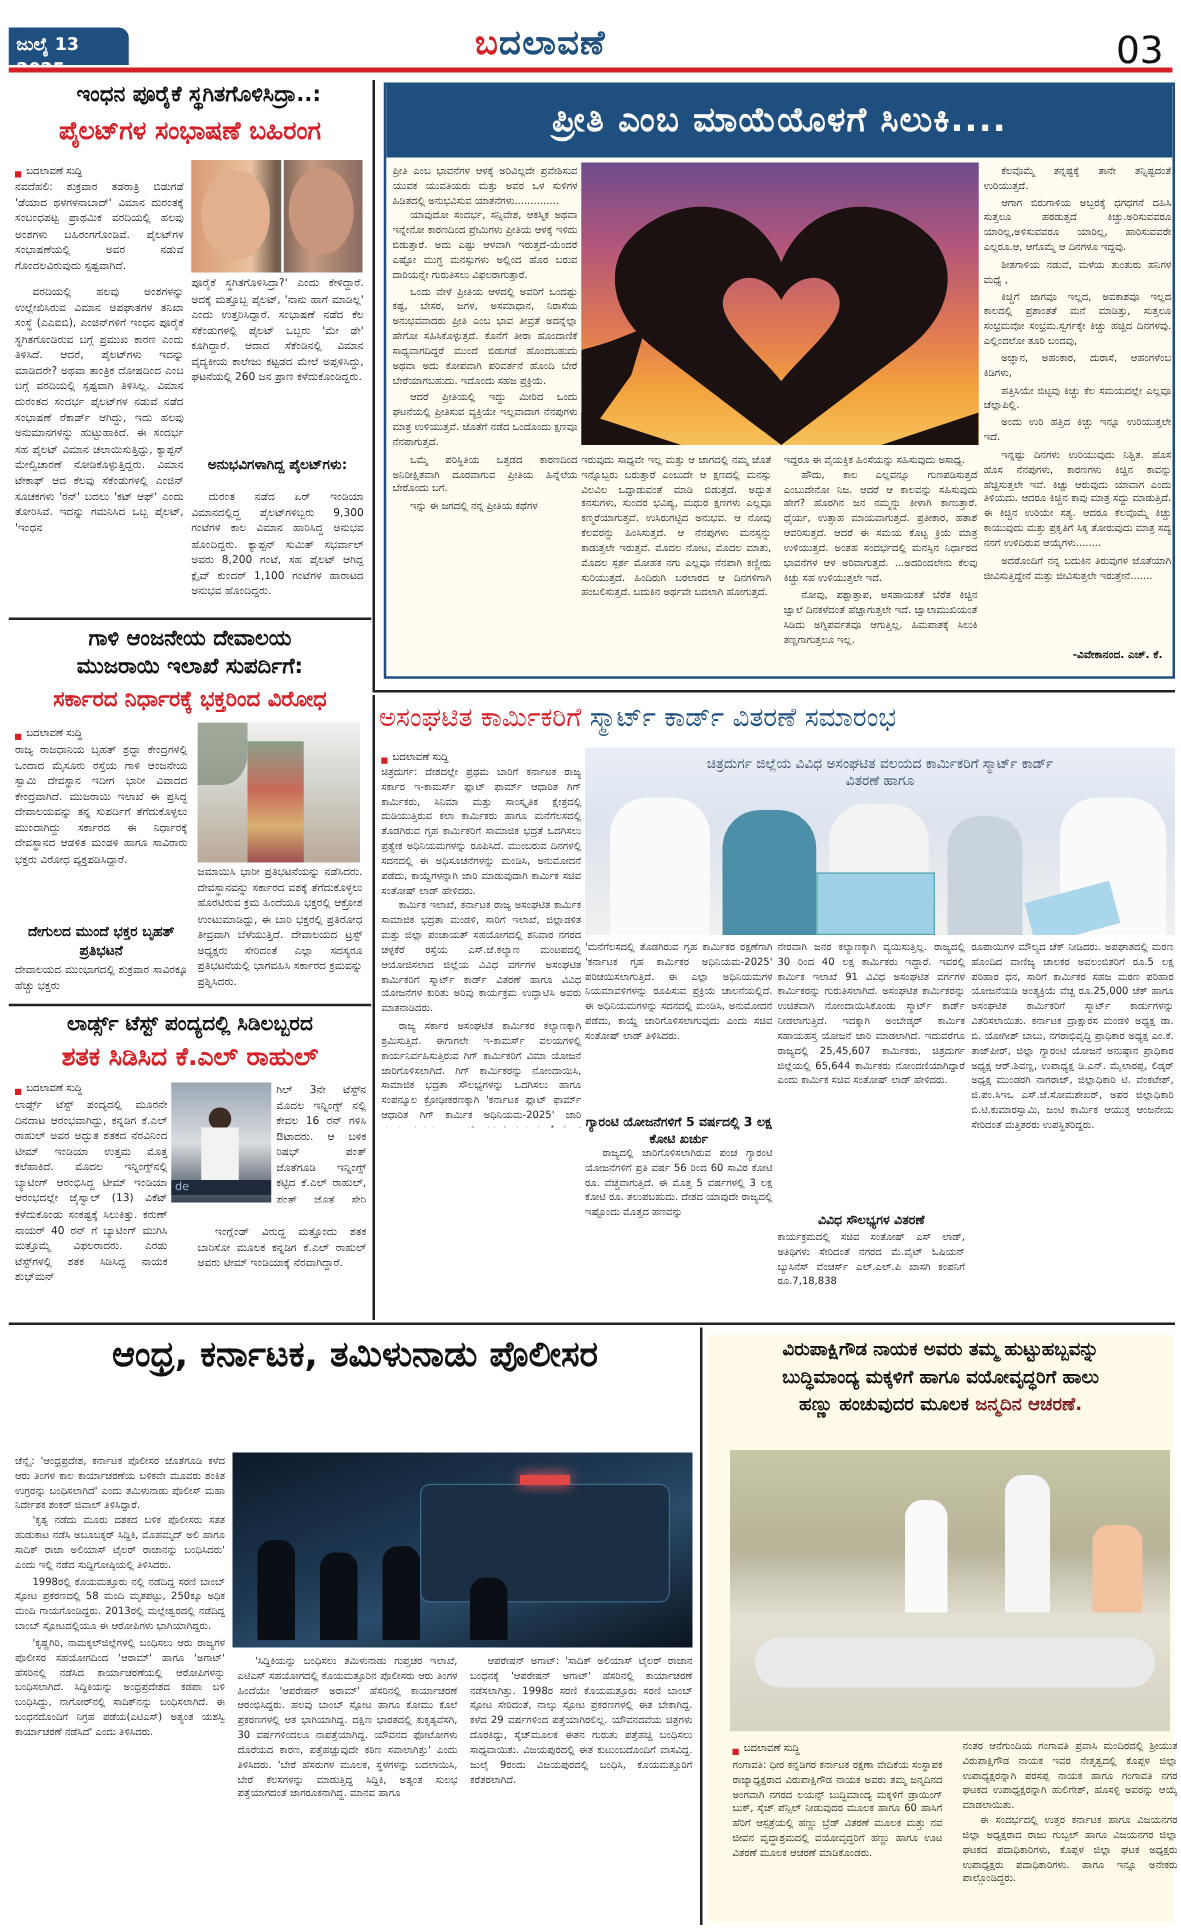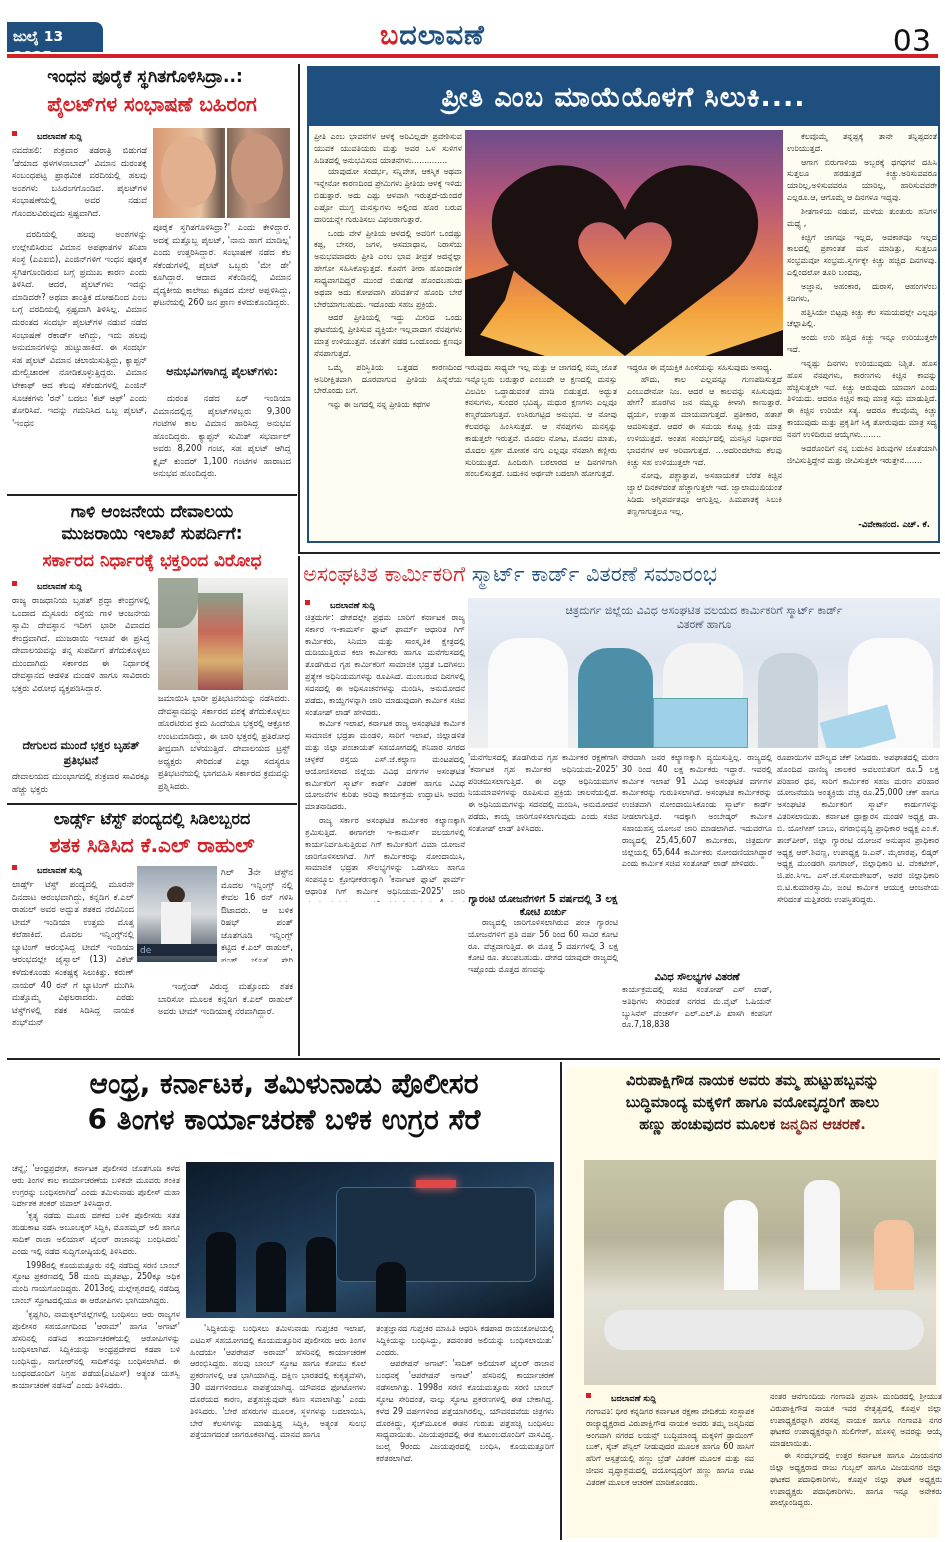--- a/index.html
+++ b/index.html
@@ -8,21 +8,21 @@
 .masthead{position:absolute;left:0;top:0;width:945px;height:64px}
 .datebox{position:absolute;left:7px;top:22px;width:96px;height:30px;background:#1f4f7e;color:#fff;font-size:14px;font-weight:bold;padding:5px 0 0 6px;border-radius:0 8px 0 0}
 .paper-name{position:absolute;left:380px;top:16px;font-size:27px;font-weight:bold;color:#1f4f7e;letter-spacing:1px}
 .paper-name .first{color:#d42027}
 .pageno{position:absolute;right:14px;top:20px;font-size:30px;color:#111}
 .redline{position:absolute;left:7px;top:54px;width:931px;height:4px;background:#d42027}
 .vrule{position:absolute;width:2px;background:#222}
 .hrule{position:absolute;height:2px;background:#222}
 .hl-black{font-weight:bold;color:#111;text-align:center}
 .hl-red{font-weight:bold;color:#d42027;text-align:center}
-.byline{font-size:8px;font-weight:bold;color:#111;display:flex;align-items:flex-start;gap:20px}
+.byline{font-size:8px;font-weight:normal;color:#111;display:flex;align-items:flex-end;gap:4px}
 .byline .sq{width:5px;height:5px;background:#d42027}
 .body-text{font-size:8.5px;line-height:1.48;text-align:justify;color:#222}
 .body-text p{text-indent:14px;margin-bottom:2px}
 .subhead{font-weight:bold;font-size:13px;text-align:center;color:#111;margin:4px 0 2px}
 .photo{position:absolute;overflow:hidden}
 .love-box{position:absolute;left:307px;top:66px;width:633px;height:477px;background:#fffdf2;border:2px solid #1f4f7e}
 .love-title{background:#1f4f7e;color:#fff;font-size:27px;font-weight:bold;text-align:center;height:58px;line-height:58px;letter-spacing:1px}
 .bday-box{position:absolute;left:566px;top:1068px;width:373px;height:470px;background:#fffbe8}
 </style>
 </head>
@@ -37,21 +37,21 @@
 
 <div class="vrule" style="left:298px;top:64px;height:490px"></div>
 <div class="vrule" style="left:298px;top:556px;height:500px"></div>
 <div class="vrule" style="left:560px;top:1062px;height:478px"></div>
 <div class="hrule" style="left:7px;top:494px;width:290px"></div>
 <div class="hrule" style="left:7px;top:803px;width:290px"></div>
 <div class="hrule" style="left:300px;top:552px;width:640px"></div>
 <div class="hrule" style="left:7px;top:1058px;width:933px"></div>
 
 <section>
-  <div class="abs hl-black" style="left:1px;top:64px;width:288px;font-size:17px">ಇಂಧನ ಪೂರೈಕೆ ಸ್ಥಗಿತಗೊಳಿಸಿದ್ರಾ..:</div>
+  <div class="abs hl-black" style="left:15px;top:64px;width:288px;font-size:17px">ಇಂಧನ ಪೂರೈಕೆ ಸ್ಥಗಿತಗೊಳಿಸಿದ್ರಾ..:</div>
   <div class="abs hl-red" style="left:8px;top:90px;width:288px;font-size:20px">ಪೈಲಟ್‌ಗಳ ಸಂಭಾಷಣೆ ಬಹಿರಂಗ</div>
   <div class="abs byline" style="left:12px;top:131px">
       <span class="sq"></span>
       <span>ಬದಲಾವಣೆ ಸುದ್ದಿ</span>
     </div>
   <div class="abs body-text" style="left:12px;top:144px;width:135px;height:80px;overflow:hidden">ನವದೆಹಲಿ: ಶುಕ್ರವಾರ ತಡರಾತ್ರಿ ಬಿಡುಗಡೆ 'ಡೆಯಾದ ಥಳಗಳನಾಬಾದ್' ವಿಮಾನ ದುರಂತಕ್ಕೆ ಸಂಬಂಧಪಟ್ಟ ಪ್ರಾಥಮಿಕ ವರದಿಯಲ್ಲಿ ಹಲವು ಅಂಶಗಳು ಬಹಿರಂಗಗೊಂಡಿವೆ. ಪೈಲಟ್‌ಗಳ ಸಂಭಾಷಣೆಯಲ್ಲಿ ಅವರ ನಡುವೆ ಗೊಂದಲವಿರುವುದು ಸ್ಪಷ್ಟವಾಗಿದೆ.</div>
   <div class="photo" style="left:153px;top:128px;width:137px;height:90px;background:linear-gradient(90deg,#d99a74 0%,#e9c2a0 35%,#6f5a4e 50%,#c69a82 70%,#8b6b5f 100%)">
     <div style="position:absolute;left:8px;top:8px;width:55px;height:72px;border-radius:50%;background:#e3b08f"></div>
     <div style="position:absolute;left:78px;top:6px;width:52px;height:70px;border-radius:50%;background:#c8967c"></div>
     <div style="position:absolute;left:72px;top:0;width:2px;height:90px;background:#fff"></div>
@@ -173,41 +173,39 @@
     </div>
   <div class="abs body-text" style="left:622px;top:752px;width:150px;height:215px;overflow:hidden;font-size:8px">ನೇರವಾಗಿ ಜನರ ಕಲ್ಯಾಣಕ್ಕಾಗಿ ವ್ಯಯಿಸುತ್ತಿಲ್ಲ. ರಾಜ್ಯದಲ್ಲಿ 30 ರಿಂದ 40 ಲಕ್ಷ ಕಾರ್ಮಿಕರು ಇದ್ದಾರೆ. ಇವರಲ್ಲಿ ಕಾರ್ಮಿಕ ಇಲಾಖೆ 91 ವಿವಿಧ ಅಸಂಘಟಿತ ವರ್ಗಗಳ ಕಾರ್ಮಿಕರನ್ನು ಗುರುತಿಸಲಾಗಿದೆ. ಅಸಂಘಟಿತ ಕಾರ್ಮಿಕರನ್ನು ಉಚಿತವಾಗಿ ನೋಂದಾಯಿಸಿಕೊಂಡು ಸ್ಮಾರ್ಟ್ ಕಾರ್ಡ್ ನೀಡಲಾಗುತ್ತಿದೆ. ಇದಕ್ಕಾಗಿ ಅಂಬೇಡ್ಕರ್ ಕಾರ್ಮಿಕ ಸಹಾಯಹಸ್ತ ಯೋಜನೆ ಜಾರಿ ಮಾಡಲಾಗಿದೆ. ಇದುವರೆಗೂ ರಾಜ್ಯದಲ್ಲಿ 25,45,607 ಕಾರ್ಮಿಕರು, ಚಿತ್ರದುರ್ಗ ಜಿಲ್ಲೆಯಲ್ಲಿ 65,644 ಕಾರ್ಮಿಕರು ನೋಂದಣಿಯಾಗಿದ್ದಾರೆ ಎಂದು ಕಾರ್ಮಿಕ ಸಚಿವ ಸಂತೋಷ್ ಲಾಡ್ ಹೇಳಿದರು.</div>
   <div class="abs subhead" style="left:622px;top:966px;width:150px;font-size:10px">ವಿವಿಧ ಸೌಲಭ್ಯಗಳ ವಿತರಣೆ</div>
   <div class="abs body-text" style="left:622px;top:984px;width:150px;height:70px;overflow:hidden;font-size:8px">ಕಾರ್ಯಕ್ರಮದಲ್ಲಿ ಸಚಿವ ಸಂತೋಷ್ ಎಸ್ ಲಾಡ್, ಅತಿಥಿಗಳು ಸೇರಿದಂತೆ ನಗರದ ಮೆ.ವೈಟ್ ಓಷಿಯನ್ ಬ್ಯುಸಿನೆಸ್ ವೆಂಚರ್ಸ್ ಎಲ್.ಎಲ್.ಪಿ ಖಾಸಗಿ ಕಂಪನಿಗೆ ರೂ.7,18,838</div>
   <div class="abs body-text" style="left:777px;top:752px;width:162px;height:302px;overflow:hidden;font-size:8px">ರೂಪಾಯಿಗಳ ಮೌಲ್ಯದ ಚೆಕ್ ನೀಡಿದರು. ಅಪಘಾತದಲ್ಲಿ ಮರಣ ಹೊಂದಿದ ವಾಣಿಜ್ಯ ಚಾಲಕರ ಅವಲಂಬಿತರಿಗೆ ರೂ.5 ಲಕ್ಷ ಪರಿಹಾರ ಧನ, ಸಾರಿಗೆ ಕಾರ್ಮಿಕರ ಸಹಜ ಮರಣ ಪರಿಹಾರ ಯೋಜನೆಯಡಿ ಅಂತ್ಯಕ್ರಿಯೆ ವೆಚ್ಚ ರೂ.25,000 ಚೆಕ್ ಹಾಗೂ ಅಸಂಘಟಿತ ಕಾರ್ಮಿಕರಿಗೆ ಸ್ಮಾರ್ಟ್ ಕಾರ್ಡುಗಳನ್ನು ವಿತರಿಸಲಾಯಿತು. ಕರ್ನಾಟಕ ದ್ರಾಕ್ಷಾರಸ ಮಂಡಳಿ ಅಧ್ಯಕ್ಷ ಡಾ. ಬಿ. ಯೋಗೀಶ್ ಬಾಬು, ನಗರಾಭಿವೃದ್ಧಿ ಪ್ರಾಧಿಕಾರ ಅಧ್ಯಕ್ಷ ಎಂ.ಕೆ. ತಾಜ್‌ಪೀರ್, ಜಿಲ್ಲಾ ಗ್ಯಾರಂಟಿ ಯೋಜನೆ ಅನುಷ್ಠಾನ ಪ್ರಾಧಿಕಾರ ಅಧ್ಯಕ್ಷ ಆರ್.ಶಿವಣ್ಣ, ಉಪಾಧ್ಯಕ್ಷ ಡಿ.ಎನ್. ಮೈಲಾರಪ್ಪ, ಲಿಡ್ಕರ್ ಅಧ್ಯಕ್ಷ ಮುಂಡರಗಿ ನಾಗರಾಜ್, ಜಿಲ್ಲಾಧಿಕಾರಿ ಟಿ. ವೆಂಕಟೇಶ್, ಜಿ.ಪಂ.ಸಿಇಒ ಎಸ್.ಜೆ.ಸೋಮಶೇಖರ್, ಅಪರ ಜಿಲ್ಲಾಧಿಕಾರಿ ಬಿ.ಟಿ.ಕುಮಾರಸ್ವಾಮಿ, ಜಂಟಿ ಕಾರ್ಮಿಕ ಆಯುಕ್ತ ಆಂಜನೇಯ ಸೇರಿದಂತೆ ಮತ್ತಿತರರು ಉಪಸ್ಥಿತರಿದ್ದರು.</div>
 </section>
 
 <section>
   <div class="abs hl-black" style="left:10px;top:1066px;width:548px;font-size:28px;line-height:1.3">
     <div>ಆಂಧ್ರ, ಕರ್ನಾಟಕ, ತಮಿಳುನಾಡು ಪೊಲೀಸರ</div>
-    <div>6 ತಿಂಗಳ ಕಾರ್ಯಾಚರಣೆ ಬಳಿಕ ಉಗ್ರರ ಸೆರೆ</div>
   </div>
   <div class="abs body-text" style="left:12px;top:1163px;width:168px;height:375px;overflow:hidden;font-size:8px">
     <div>ಚೆನ್ನೈ: 'ಆಂಧ್ರಪ್ರದೇಶ, ಕರ್ನಾಟಕ ಪೊಲೀಸರ ಜೊತೆಗೂಡಿ ಕಳೆದ ಆರು ತಿಂಗಳ ಕಾಲ ಕಾರ್ಯಾಚರಣೆಯ ಬಳಿಕವೇ ಮೂವರು ಶಂಕಿತ ಉಗ್ರರನ್ನು ಬಂಧಿಸಲಾಗಿದೆ' ಎಂದು ತಮಿಳುನಾಡು ಪೊಲೀಸ್ ಮಹಾ ನಿರ್ದೇಶಕ ಶಂಕರ್ ಜಿವಾಲ್ ತಿಳಿಸಿದ್ದಾರೆ.</div>
     <p>'ಕೃತ್ಯ ನಡೆದು ಮೂರು ದಶಕದ ಬಳಿಕ ಪೊಲೀಸರು ಸತತ ಹುಡುಕಾಟ ನಡೆಸಿ ಅಬೂಬಕ್ಕರ್ ಸಿದ್ದಿಕಿ, ಮೊಹಮ್ಮದ್ ಅಲಿ ಹಾಗೂ ಸಾದಿಕ್ ರಾಜಾ ಅಲಿಯಾಸ್ ಟೈಲರ್ ರಾಜಾನನ್ನು ಬಂಧಿಸಿದರು' ಎಂದು ಇಲ್ಲಿ ನಡೆದ ಸುದ್ದಿಗೋಷ್ಠಿಯಲ್ಲಿ ತಿಳಿಸಿದರು.</p>
     <p>1998ರಲ್ಲಿ ಕೊಯಮತ್ತೂರು ನಲ್ಲಿ ನಡೆದಿದ್ದ ಸರಣಿ ಬಾಂಬ್ ಸ್ಫೋಟ ಪ್ರಕರಣದಲ್ಲಿ 58 ಮಂದಿ ಮೃತಪಟ್ಟು, 250ಕ್ಕೂ ಅಧಿಕ ಮಂದಿ ಗಾಯಗೊಂಡಿದ್ದರು. 2013ರಲ್ಲಿ ಮಲ್ಲೇಶ್ವರದಲ್ಲಿ ನಡೆದಿದ್ದ ಬಾಂಬ್ ಸ್ಫೋಟದಲ್ಲಿಯೂ ಈ ಆರೋಪಿಗಳು ಭಾಗಿಯಾಗಿದ್ದರು.</p>
     <p>'ಕೃಷ್ಣಗಿರಿ, ನಾಮಕ್ಕಲ್‌ಜಿಲ್ಲೆಗಳಲ್ಲಿ ಬಂಧಿಸಲು ಆರು ರಾಜ್ಯಗಳ ಪೊಲೀಸರ ಸಹಯೋಗದಿಂದ 'ಆರಾಮ್' ಹಾಗೂ 'ಅಗಾಟ್' ಹೆಸರಿನಲ್ಲಿ ನಡೆಸಿದ ಕಾರ್ಯಾಚರಣೆಯಲ್ಲಿ ಆರೋಪಿಗಳನ್ನು ಬಂಧಿಸಲಾಗಿದೆ. ಸಿದ್ದಿಕಿಯನ್ನು ಅಂಧ್ರಪ್ರದೇಶದ ಕಡಪಾ ಬಳಿ ಬಂಧಿಸಿದ್ದು, ನಾಗೋರ್‌ನಲ್ಲಿ ಸಾದಿಕ್‌ನನ್ನು ಬಂಧಿಸಲಾಗಿದೆ. ಈ ಬಂಧನದೊಂದಿಗೆ ನಿಗ್ರಹ ಪಡೆಯ(ಎಟಿಎಸ್) ಅತ್ಯಂತ ಯಶಸ್ವಿ ಕಾರ್ಯಾಚರಣೆ ನಡೆಸಿದೆ' ಎಂದು ತಿಳಿಸಿದರು.</p>
   </div>
   <div class="photo" style="left:186px;top:1162px;width:368px;height:156px;background:linear-gradient(160deg,#0d1a2a 0%,#1f3a55 45%,#2a4c6a 60%,#0b1420 100%)">
     <div style="position:absolute;left:150px;top:25px;width:200px;height:95px;background:#1a2e44;border-radius:8px;border:1px solid #3e6a8a"></div>
     <div style="position:absolute;left:230px;top:18px;width:40px;height:8px;background:#e04848;box-shadow:0 0 10px #ff6060"></div>
     <div style="position:absolute;left:20px;top:70px;width:30px;height:80px;background:#0a0f16;border-radius:12px 12px 0 0"></div>
     <div style="position:absolute;left:70px;top:80px;width:30px;height:70px;background:#0a0f16;border-radius:12px 12px 0 0"></div>
     <div style="position:absolute;left:120px;top:75px;width:30px;height:75px;background:#0a0f16;border-radius:12px 12px 0 0"></div>
     <div style="position:absolute;left:190px;top:100px;width:30px;height:50px;background:#0a0f16;border-radius:12px 12px 0 0"></div>
   </div>
   <div class="abs body-text" style="left:190px;top:1323px;width:176px;height:215px;overflow:hidden;font-size:8px">
       <p>'ಸಿದ್ದಿಕಿಯನ್ನು ಬಂಧಿಸಲು ತಮಿಳುನಾಡು ಗುಪ್ತಚರ ಇಲಾಖೆ, ಎಟಿಎಸ್ ಸಹಯೋಗದಲ್ಲಿ ಕೊಯಮತ್ತೂರಿನ ಪೊಲೀಸರು ಆರು ತಿಂಗಳ ಹಿಂದೆಯೇ 'ಆಪರೇಷನ್ ಅರಾಮ್' ಹೆಸರಿನಲ್ಲಿ ಕಾರ್ಯಾಚರಣೆ ಆರಂಭಿಸಿದ್ದರು. ಹಲವು ಬಾಂಬ್ ಸ್ಫೋಟ ಹಾಗೂ ಕೋಮು ಕೊಲೆ ಪ್ರಕರಣಗಳಲ್ಲಿ ಆತ ಭಾಗಿಯಾಗಿದ್ದ. ದಕ್ಷಿಣ ಭಾರತದಲ್ಲಿ ಕುಕೃತ್ಯವೆಸಗಿ, 30 ವರ್ಷಗಳಿಂದಲೂ ನಾಪತ್ತೆಯಾಗಿದ್ದ. ಯೌವನದ ಫೋಟೋಗಳು ದೊರೆಯದ ಕಾರಣ, ಪತ್ತೆಹಚ್ಚುವುದೇ ಕಠಿಣ ಸವಾಲಾಗಿತ್ತು' ಎಂದು ತಿಳಿಸಿದರು. 'ಬೇರೆ ಹೆಸರುಗಳ ಮೂಲಕ, ಸ್ಥಳಗಳನ್ನು ಬದಲಾಯಿಸಿ, ಬೇರೆ ಕೆಲಸಗಳನ್ನು ಮಾಡುತ್ತಿದ್ದ ಸಿದ್ದಿಕಿ, ಅತ್ಯಂತ ಸುಲಭ ಪತ್ತೆಯಾಗದಂತೆ ಜಾಗರೂಕನಾಗಿದ್ದ. ಮಾನವ ಹಾಗೂ</p>
     </div>
   <div class="abs body-text" style="left:376px;top:1323px;width:178px;height:215px;overflow:hidden;font-size:8px">
-    <div>ತಂತ್ರಜ್ಞಾನದ ಗುಪ್ತಚರ ಮಾಹಿತಿ ಆಧರಿಸಿ ಕಡಪಾದ ರಾಯಚೋಟಿಯಲ್ಲಿ ಸಿದ್ದಿಕಿಯನ್ನು ಬಂಧಿಸಿದ್ದು, ತದನಂತರ ಅಲಿಯನ್ನು ಬಂಧಿಸಲಾಯಿತು' ಎಂದರು.</div>
     <p>ಆಪರೇಷನ್ ಅಗಾಟ್: 'ಸಾದಿಕ್ ಅಲಿಯಾಸ್ ಟೈಲರ್ ರಾಜಾನ ಬಂಧನಕ್ಕೆ 'ಆಪರೇಷನ್ ಅಗಾಟ್' ಹೆಸರಿನಲ್ಲಿ ಕಾರ್ಯಾಚರಣೆ ನಡೆಸಲಾಗಿತ್ತು. 1998ರ ಸರಣಿ ಕೊಯಮತ್ತೂರು ಸರಣಿ ಬಾಂಬ್ ಸ್ಫೋಟ ಸೇರಿದಂತೆ, ನಾಲ್ಕು ಸ್ಫೋಟ ಪ್ರಕರಣಗಳಲ್ಲಿ ಈತ ಬೇಕಾಗಿದ್ದ. ಕಳೆದ 29 ವರ್ಷಗಳಿಂದ ಪತ್ತೆಯಾಗಿರಲಿಲ್ಲ. ಯೌವನದವೆಯ ಚಿತ್ರಗಳು ದೊರಕಿದ್ದು, ಸ್ಕೆಚ್‌ಮೂಲಕ ಈತನ ಗುರುತು ಪತ್ತೆಹಚ್ಚಿ ಬಂಧಿಸಲು ಸಾಧ್ಯವಾಯಿತು. ವಿಜಯಪುರದಲ್ಲಿ ಈತ ಕುಟುಂಬದೊಂದಿಗೆ ವಾಸವಿದ್ದ. ಜುಲೈ 9ರಂದು ವಿಜಯಪುರದಲ್ಲಿ ಬಂಧಿಸಿ, ಕೊಯಮತ್ತೂರಿಗೆ ಕರೆತರಲಾಗಿದೆ.</p>
   </div>
 </section>
 
 <section class="bday-box">
   <div class="abs hl-black" style="left:0;top:2px;width:373px;font-size:14.5px;line-height:1.5">
     <div>ವಿರುಪಾಕ್ಷಿಗೌಡ ನಾಯಕ ಅವರು ತಮ್ಮ ಹುಟ್ಟುಹಬ್ಬವನ್ನು</div>
     <div>ಬುದ್ಧಿಮಾಂದ್ಯ ಮಕ್ಕಳಿಗೆ ಹಾಗೂ ವಯೋವೃದ್ಧರಿಗೆ ಹಾಲು</div>
     <div><span>ಹಣ್ಣು ಹಂಚುವುದರ ಮೂಲಕ</span> <span style="color:#7f1d1d">ಜನ್ಮದಿನ ಆಚರಣೆ.</span></div>
   </div>

